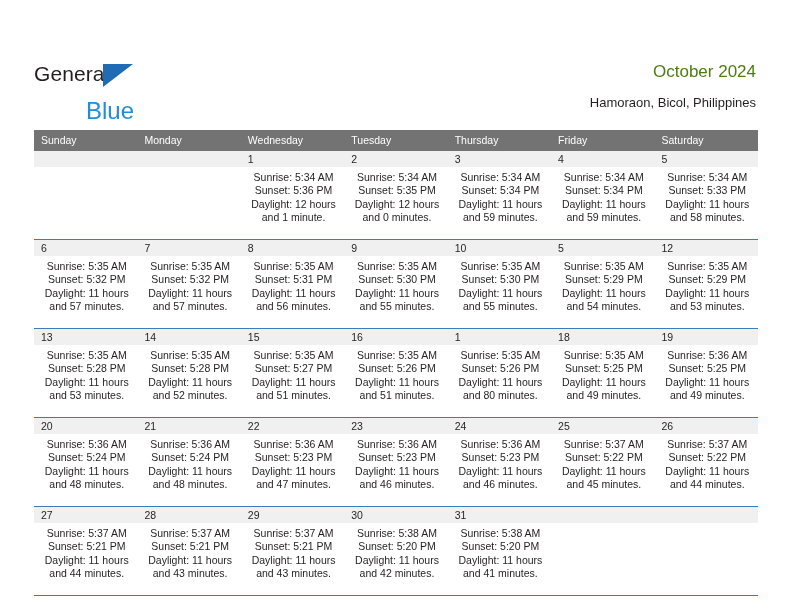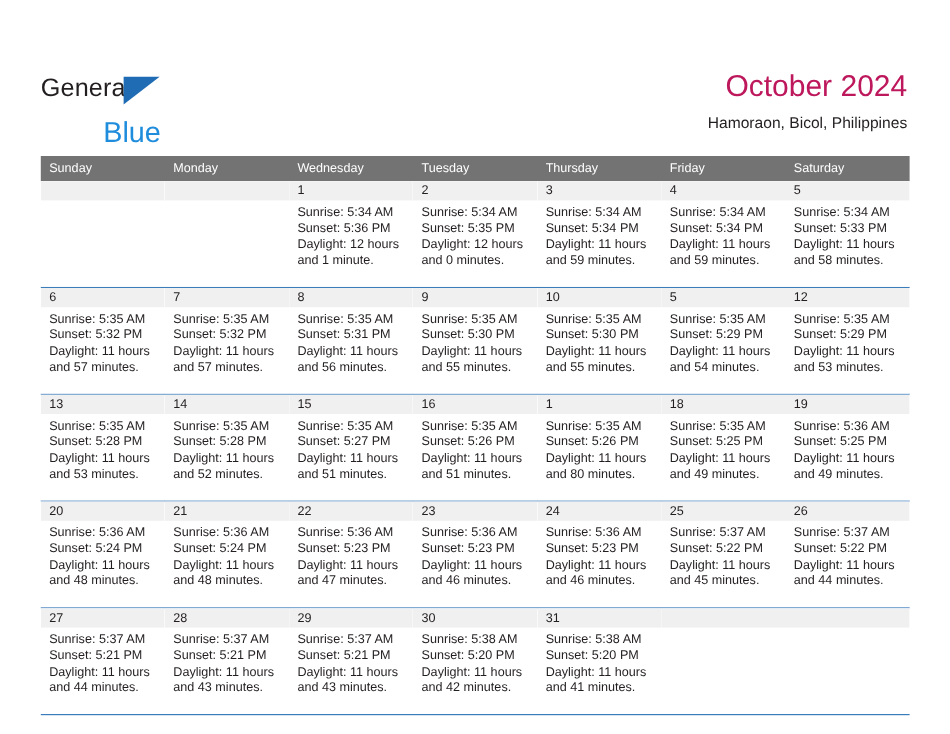--- a/index.html
+++ b/index.html
@@ -62,22 +62,22 @@
     color: #1f8ddc;
     line-height: 24px;
   }
   .title-wrap {
     position: absolute;
     right: 36px;
     top: 30px;
     text-align: right;
   }
   .cal-title {
-    font-size: 25px;
-    color: #be185d;
+    font-size: 17px;
+    color: #4d7c0f;
     line-height: 32px;
     white-space: nowrap;
   }
   .cal-subtitle {
     margin-top: 7px;
     font-size: 13px;
     color: #231f20;
     line-height: 16px;
     white-space: nowrap;
   }
@@ -128,20 +128,21 @@
     line-height: 16px;
     padding-left: 7px;
     box-sizing: border-box;
   }
   .cell.empty .daynum-band {
     background: #f0f0f0;
   }
   .cell-body {
     padding: 4px 5px 0 7px;
     box-sizing: border-box;
+    text-align: center;
   }
   .cell-line {
     font-size: 10.5px;
     line-height: 13.4px;
     color: #231f20;
     white-space: nowrap;
   }
 </style>
 </head>
 <body>

